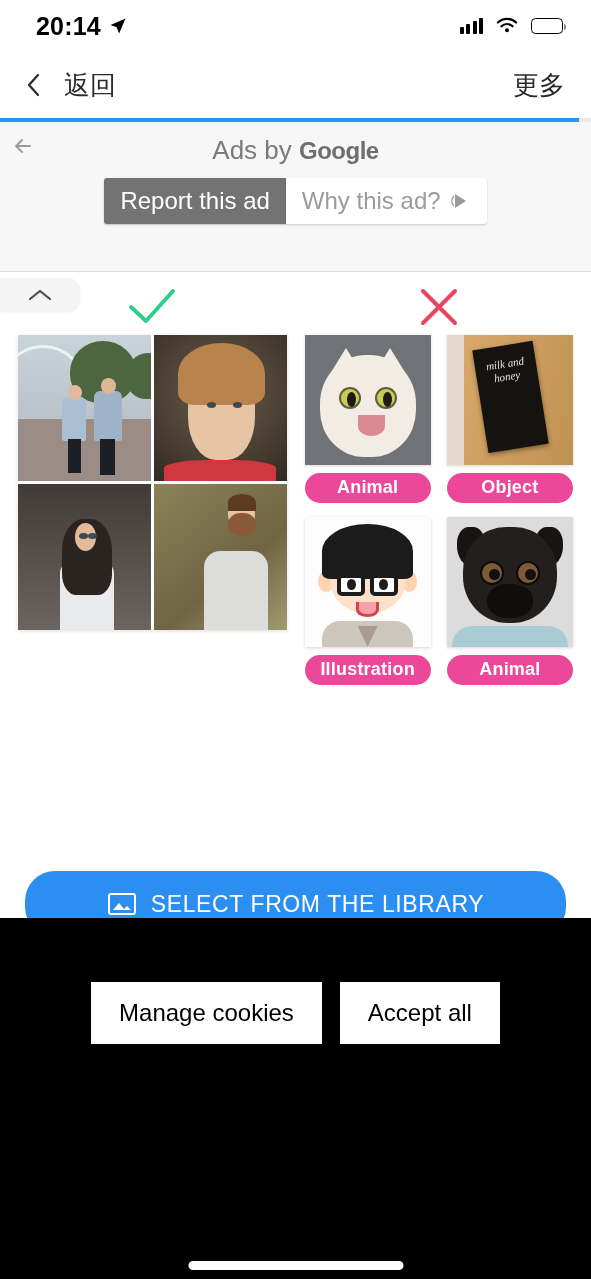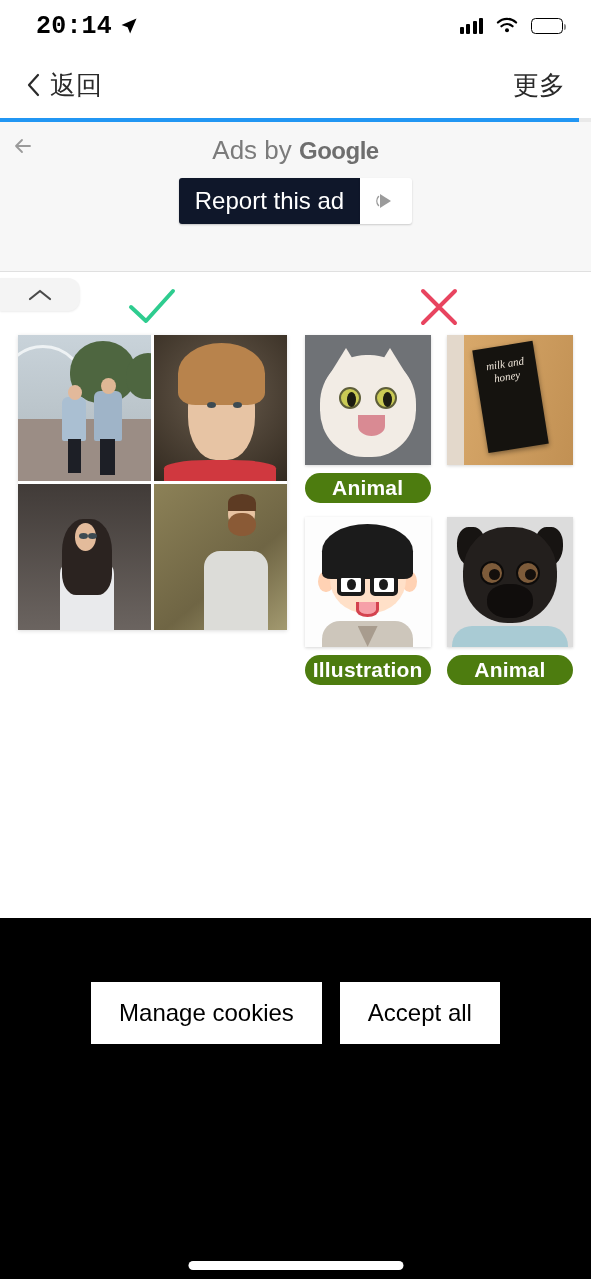--- a/index.html
+++ b/index.html
@@ -6,58 +6,58 @@
   html,body{ background:#fff; }
   body{
     width:591px; height:1279px; position:relative; overflow:hidden;
     font-family:"Liberation Sans","DejaVu Sans",sans-serif;
     -webkit-font-smoothing:antialiased;
   }
 
   
   .statusbar{ height:52px; display:flex; align-items:center; justify-content:space-between;
               padding:0 28px 0 36px; }
-  .sb-left{ display:flex; align-items:center; gap:8px;font-family:Liberation Mono, monospace; }
+  .sb-left{ display:flex; align-items:center; gap:8px; }
   .sb-time{ font-size:25px; font-weight:bold; color:#000; letter-spacing:.2px; }
   .sb-right{ display:flex; align-items:center; gap:12px; }
   .loc-arrow{ width:18px; height:18px; }
   .sig{ display:flex; align-items:flex-end; gap:2.5px; height:16px; }
   .sig i{ width:4px; background:#000; border-radius:1px; display:block; }
   .sig i:nth-child(1){ height:7px; } .sig i:nth-child(2){ height:10px; }
   .sig i:nth-child(3){ height:13px; } .sig i:nth-child(4){ height:16px; }
   .batt{ width:32px; height:16px; border:1.8px solid #000; border-radius:4.5px; position:relative;
          padding:1.6px; }
   .batt::after{ content:""; position:absolute; right:-4.2px; top:5px; width:2.4px; height:6px;
                 background:#000; border-radius:0 2px 2px 0; opacity:.45; }
   .batt .lvl{ height:100%; background:#000; border-radius:2px; }
 
   
   .navbar{ height:66px; display:flex; align-items:center; justify-content:space-between;
            padding:0 26px 0 26px; background:#fff; }
-  .nav-back{ display:flex; align-items:center; gap:10px; cursor:pointer; }
+  .nav-back{ display:flex; align-items:center; gap:24px; cursor:pointer; }
   .chev-left{ width:14px; height:24px; }
   .nav-label{ font-size:26px; color:#2a2a2a; }
   .nav-more{ font-size:26px; color:#2a2a2a; cursor:pointer; }
 
   
   .page{ position:absolute; left:0; top:118px; width:591px; bottom:0; background:#fff; }
 
   .progress{ height:4px; background:#e9e9e9; }
   .progress .bar{ height:100%; width:98%; background:#2196f3; }
 
   
   .ad-overlay{ position:absolute; left:0; top:122px; width:591px; height:150px;
                background:#f7f7f7; border-bottom:1px solid #e0e0e0; }
   .ad-back{ position:absolute; left:10px; top:10px; width:28px; height:28px; cursor:pointer; }
   .ad-byline{ text-align:center; padding-top:13px; font-size:26px; color:#7b7b7b; }
   .ad-byline .g{ font-weight:bold; color:#6e6e6e; font-size:24px; letter-spacing:-.5px; }
   .ad-btns{ display:flex; justify-content:center; gap:0; margin-top:12px; }
   .ad-btn{ height:46px; display:flex; align-items:center; gap:10px; padding:0 16px;
            font-size:24px; cursor:pointer; }
-  .ad-btn.report{ background:#0f172a; color:#fff; border-radius:3px 0 0 3px;
+  .ad-btn.report{ background:#737373; color:#fff; border-radius:3px 0 0 3px;
                   box-shadow:0 1px 2px rgba(0,0,0,.22); }
   .ad-btn.why{ background:#fff; color:#9b9b9b; border-radius:0 3px 3px 0;
                box-shadow:0 1px 2px rgba(0,0,0,.18); }
   .adchoices{ width:20px; height:18px; }
 
   
   .ghost-row{ position:relative; height:22px; background:#fff; overflow:hidden; }
   .ghost-row .g1,.ghost-row .g2,.ghost-row .g3{
      position:absolute; top:-14px; font-size:26px; color:#2b2b2b; }
   .ghost-row .g1{ left:158px; } .ghost-row .g2{ left:380px; } .ghost-row .g3{ left:548px; }
@@ -76,22 +76,22 @@
   .mark{ height:56px; display:flex; align-items:center; justify-content:center; }
   .tick{ width:50px; height:40px; } .cross{ width:42px; height:42px; }
 
   .good-grid{ display:grid; grid-template-columns:1fr 1fr; gap:3px; background:#fff;
               box-shadow:0 1px 4px rgba(0,0,0,.14); }
   .good-grid .cell{ width:100%; height:146px; overflow:hidden; position:relative; }
 
   .bad-grid{ display:grid; grid-template-columns:1fr 1fr; gap:14px 16px; }
   .bad-item .thumb{ width:100%; height:130px; overflow:hidden; position:relative;
                     box-shadow:0 1px 3px rgba(0,0,0,.16); }
-  .badge{ margin-top:8px; height:30px; border-radius:16px; background:#4d7c0f;
-          color:#fff; font-size:21px; font-weight:bold; display:flex;
+  .badge{ margin-top:8px; height:30px; border-radius:16px; background:#ec4899;
+          color:#fff; font-size:18px; font-weight:bold; display:flex;
           align-items:center; justify-content:center; letter-spacing:.2px; }
 
   
   .select-btn{ position:absolute; left:25px; right:25px; top:753px; height:66px;
                background:#2b8ef0; border-radius:30px; display:flex; align-items:center;
                justify-content:center; gap:14px; color:#fff; font-size:23px;
                letter-spacing:.6px; cursor:pointer; }
   .img-icon{ width:30px; height:26px; }
 
   
@@ -319,20 +319,21 @@
         <div class="bad-item">
           <div class="thumb">
             <span class="ph">
                 <span class="bookbg"></span>
                 <span class="board"></span>
               <span class="book">
                   <span class="bt">milk and honey</span>
                 </span>
             </span>
           </div>
+          <div class="badge">Object</div>
         </div>
 
         <div class="bad-item">
           <div class="thumb">
             <span class="ph">
                 <span class="illu"></span>
               <span class="il-ear" style="left:11%;"></span>
                 <span class="il-ear" style="right:11%;"></span>
               <span class="il-face"></span>
                 <span class="il-hair"></span>
@@ -361,34 +362,42 @@
               <span class="pug-muzzle"></span>
             </span>
           </div>
           <div class="badge">Animal</div>
         </div>
 
       </div>
     </div>
   </div>
 
+  <div class="select-btn">
+    <svg class="img-icon" viewBox="0 0 30 26">
+      <rect x="2" y="3" width="26" height="20" rx="2" stroke="#fff" stroke-width="2" fill="none"></rect>
+      <path d="M6 19l6-7 5 6 3-3 4 4z" fill="#fff"></path>
+    </svg>
+    <span>SELECT FROM THE LIBRARY</span>
+  </div>
 </div>
 
 <div class="ad-overlay">
   <svg class="ad-back" viewBox="0 0 28 28">
     <path d="M20 14H6M12 8l-6 6 6 6" stroke="#9a9a9a" stroke-width="1.8" fill="none" stroke-linecap="round" stroke-linejoin="round"></path>
   </svg>
   <div class="ad-byline">
     <span>Ads by </span><span class="g">Google</span>
   </div>
   <div class="ad-btns">
     <div class="ad-btn report">
       <span>Report this ad</span>
     </div>
     <div class="ad-btn why">
+      <span>Why this ad?</span>
       <svg class="adchoices" viewBox="0 0 20 18">
         <path d="M4 2v14l11-7z" fill="#9b9b9b"></path>
         <path d="M2.5 4.5a7 7 0 000 9" stroke="#9b9b9b" stroke-width="1.4" fill="none" stroke-linecap="round"></path>
       </svg>
     </div>
   </div>
 </div>
 
 <div class="collapse-tab">
   <svg class="chev-up" viewBox="0 0 26 14">

